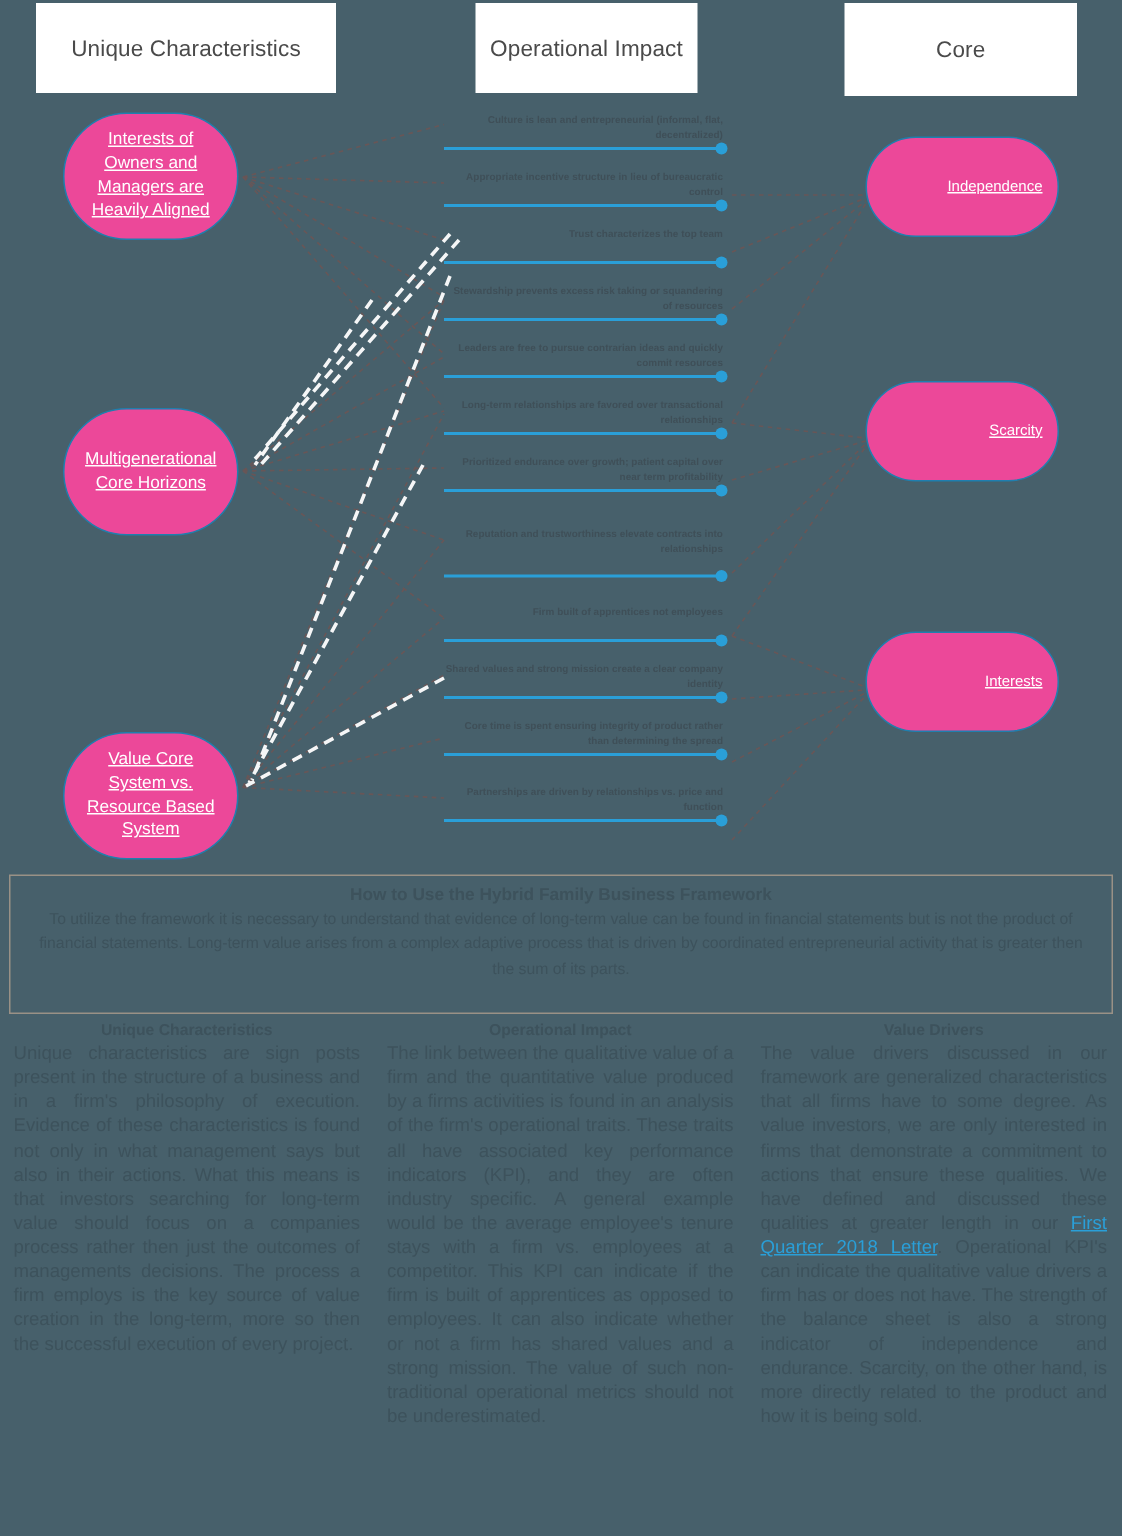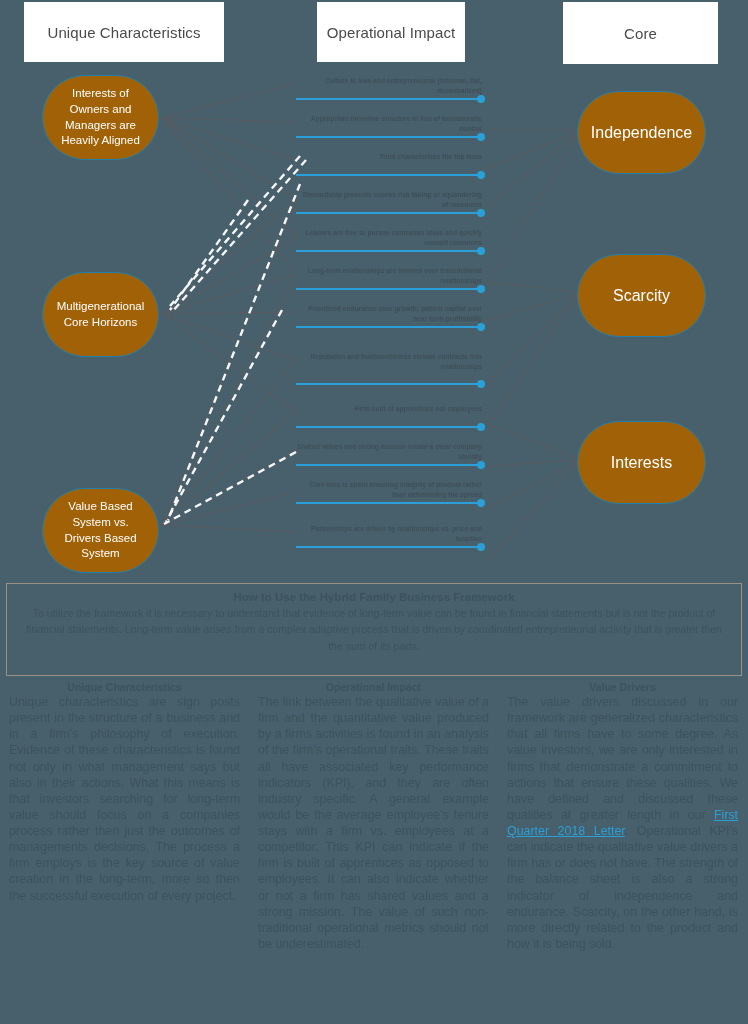--- a/index.html
+++ b/index.html
@@ -23,34 +23,35 @@
     font-size: 15px;
     letter-spacing: .1px;
   }
   #hdr-unique { left: 24px;  top: 2px;  width: 200px; height: 60px; }
   #hdr-oper   { left: 317px; top: 2px;  width: 148px; height: 60px; }
   #hdr-value  { left: 563px; top: 2px;  width: 155px; height: 62px; }
 
   
   .oval {
     position: absolute;
-    background: #a16207;
+    background: #ec4899;
     border: 1.5px solid #1f7fae;
     border-radius: 46px;
     display: flex;
     align-items: center;
-    justify-content: center;
+    justify-content: flex-end;
     text-align: center;
     color: #ffffff;
     font-size: 11.5px;
     line-height: 1.35;
     padding: 4px 10px;
+    text-decoration: underline;
   }
   .oval.left  { left: 42px;  width: 117px; height: 85px; }
-  .oval.right { left: 577px; width: 129px; height: 83px; font-size: 16px; }
+  .oval.right { left: 577px; width: 129px; height: 67px; font-size: 10px; }
   #ov-interests { top: 75px; }
   #ov-multi     { top: 272px; }
   #ov-value     { top: 488px; }
   #ov-indep     { top: 91px; }
   #ov-endur     { top: 254px; }
   #ov-scarce    { top: 421px; }
 
   
   .oi-item { position: absolute; left: 296px; width: 190px; }
   .oi-text {
@@ -199,21 +200,21 @@
     <span>Core</span>
   </div>
 
   <div class="oval left" id="ov-interests">
     <span>Interests of Owners and Managers are Heavily Aligned</span>
   </div>
   <div class="oval left" id="ov-multi">
     <span>Multigenerational Core Horizons</span>
   </div>
   <div class="oval left" id="ov-value">
-    <span>Value Based System vs. Drivers Based System</span>
+    <span>Value Core System vs. Resource Based System</span>
   </div>
 
   <div class="oval right" id="ov-indep">
     <span>Independence</span>
   </div>
   <div class="oval right" id="ov-endur">
     <span>Scarcity</span>
   </div>
   <div class="oval right" id="ov-scarce">
     <span>Interests</span>

